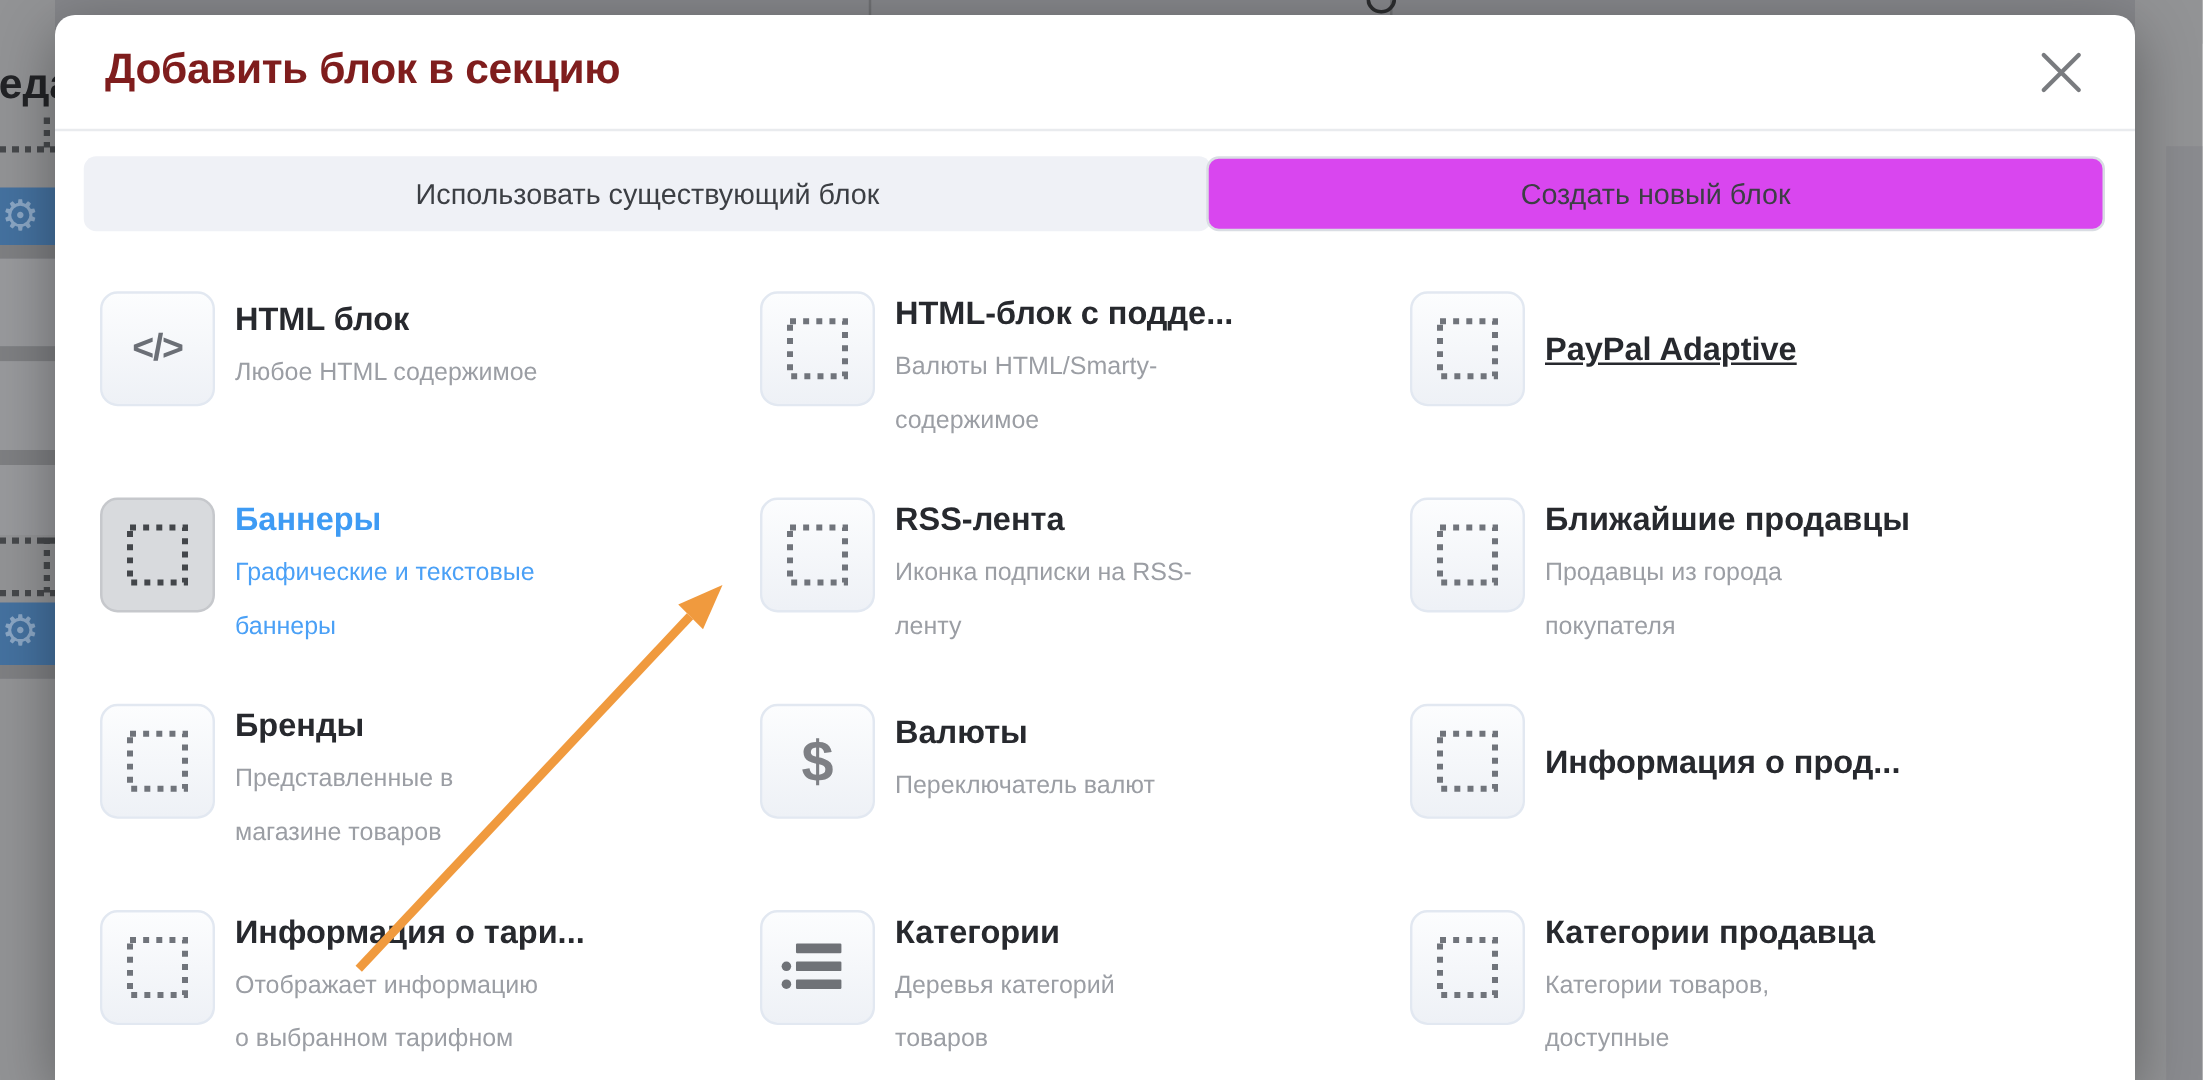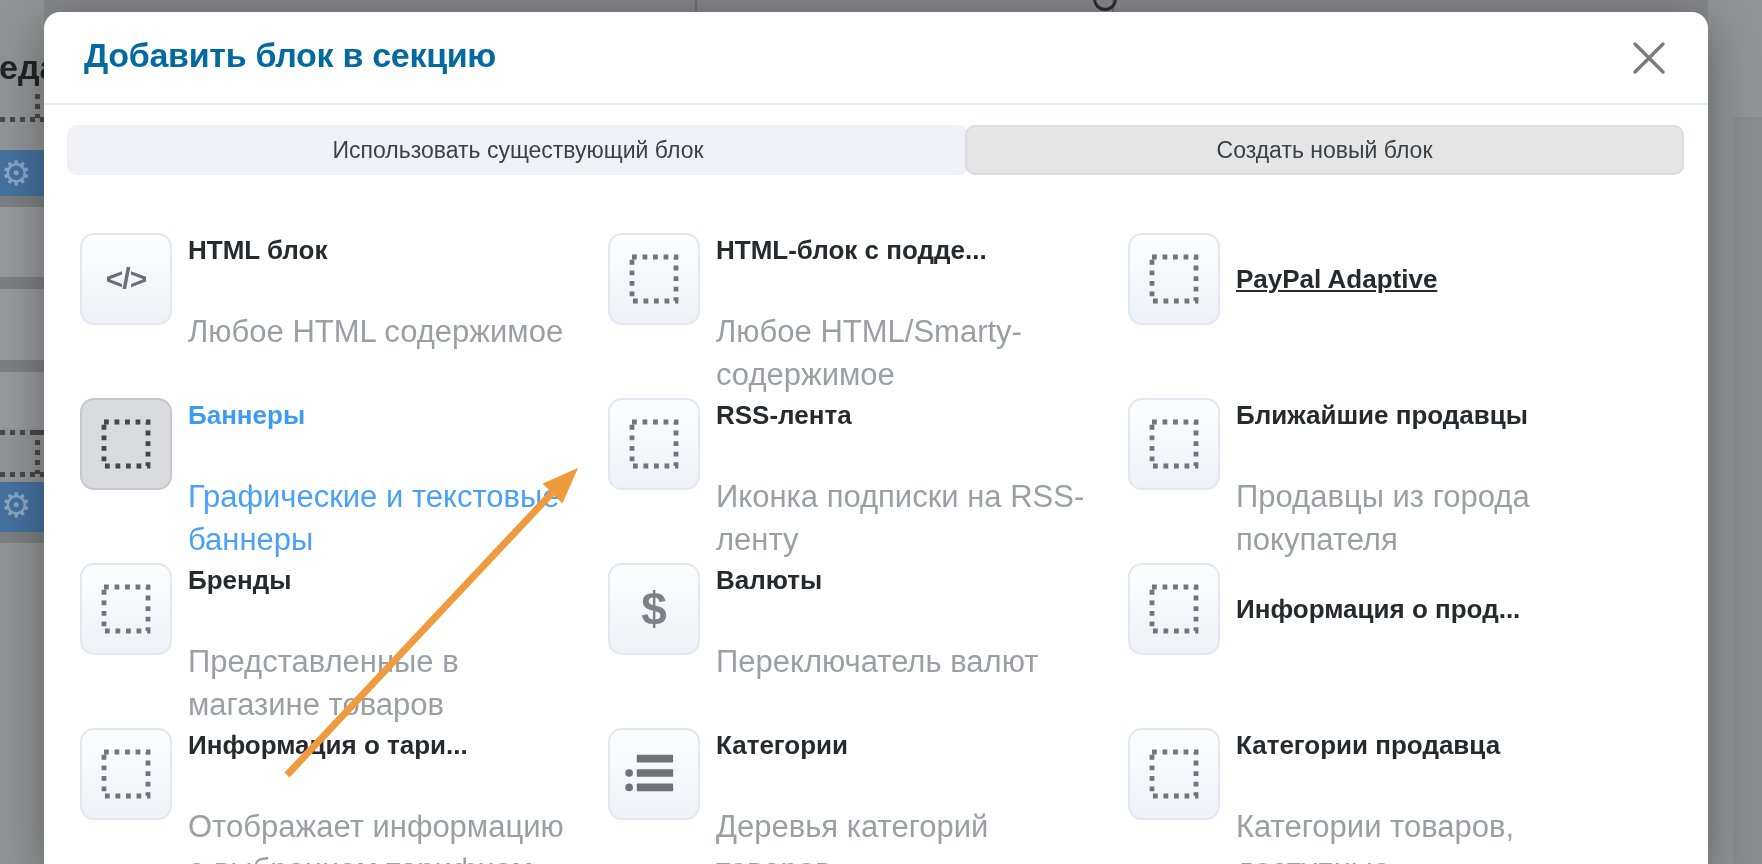--- a/index.html
+++ b/index.html
@@ -20,39 +20,39 @@
      background-image:repeating-linear-gradient(180deg,#46484b 0 5px,transparent 5px 10px);}
   .blue-row{position:absolute;left:0;width:44px;height:46px;background:#44719f;}
   .gear{font-family:"DejaVu Sans", sans-serif;font-size:34px;color:#8aa6c4;position:absolute;left:1px;top:3px;line-height:40px;}
   .gray-band{position:absolute;left:0;width:44px;background:#7e7f82;}
   .gray-block{position:absolute;left:0;width:44px;background:#98999c;}
   .right-strip{position:absolute;left:1708px;top:0;width:54px;height:864px;background:#929395;z-index:3;}
   .right-panel{position:absolute;left:25px;top:117px;width:29px;height:747px;background:#8a8b8f;}
   
   .modal{position:absolute;left:44px;top:12px;width:1664px;height:852px;background:#ffffff;
      border-radius:16px 16px 0 0;box-shadow:0 12px 48px rgba(0,0,0,.35);z-index:10;}
-  .modal-title{position:absolute;left:40px;top:24px;font-size:34px;font-weight:bold;color:#0369a1;letter-spacing:-.3px;}
+  .modal-title{position:absolute;left:40px;top:24px;font-size:34px;font-weight:bold;color:#7f1d1d;letter-spacing:-.3px;}
   .close-btn{position:absolute;left:1586px;top:28px;width:38px;height:38px;cursor:pointer;background:none;border:none;padding:0;}
   .hdr-divider{position:absolute;left:0;top:91px;width:1664px;height:2px;background:#e9ebee;}
   .tabs{position:absolute;left:23px;top:113px;width:1617px;height:57px;}
-  .tab{position:absolute;top:0;height:50px;display:flex;align-items:center;justify-content:center;
+  .tab{position:absolute;top:0;height:60px;display:flex;align-items:center;justify-content:center;
      font-size:23px;color:#3c3f44;border-radius:10px;box-sizing:border-box;cursor:pointer;}
   .tab-inactive{left:0;width:902px;background:#eff1f6;}
-  .tab-active{left:898px;width:719px;background:#e5e5e5;border:2px solid #d9dde3;}
+  .tab-active{left:898px;width:719px;background:#d946ef;border:2px solid #d9dde3;}
   
   .grid{position:absolute;left:36px;top:221px;width:1592px;display:grid;
      grid-template-columns:528px 520px 544px;grid-auto-rows:165px;}
   .item{display:flex;gap:16px;align-items:flex-start;cursor:pointer;}
   .ibox{flex:0 0 92px;width:92px;height:92px;border-radius:14px;box-sizing:border-box;
      background:linear-gradient(180deg,#fcfdfe,#eef1f6);border:2px solid #e2e8f1;
      display:flex;align-items:center;justify-content:center;color:#70747b;}
   .item.hl .ibox{background:#d8dadd;border-color:#c6c8cc;color:#43464a;}
   .txt{min-height:92px;display:flex;flex-direction:column;justify-content:center;max-width:400px;}
   .ttl{font-size:26px;font-weight:bold;color:#27292e;line-height:34px;margin:0 0 5px 0;}
-  .sub{font-size:31px;color:#9b9ea4;line-height:43px;white-space:pre-line;margin-top:38px;}
+  .sub{font-size:20px;color:#9b9ea4;line-height:43px;white-space:pre-line;}
   .item.hl .ttl{color:#3e9bf4;}
   .item.hl .sub{color:#4aa0f6;}
   .glyph-code{font-size:30px;font-weight:bold;color:#6b6f76;letter-spacing:-1px;}
   .glyph-dollar{font-size:46px;font-weight:bold;color:#7e8085;}
   
   .arrow-overlay{position:absolute;left:0;top:0;width:1762px;height:864px;z-index:40;pointer-events:none;}
 </style>
 </head>
 <body>
 
@@ -117,21 +117,21 @@
   </div>
 
   <div class="item">
     <div class="ibox">
           <svg width="92" height="92" viewBox="0 0 92 92">
             <rect x="23" y="23" width="46" height="46" fill="none" stroke="currentColor" stroke-width="5" stroke-dasharray="5 6"></rect>
           </svg>
         </div>
     <div class="txt">
       <div class="ttl">HTML-блок с подде...</div>
-      <div class="sub">Любое HTML/Smarty-
+      <div class="sub">Валюты HTML/Smarty-
 содержимое</div>
     </div>
   </div>
 
   <div class="item">
     <div class="ibox">
           <svg width="92" height="92" viewBox="0 0 92 92">
             <rect x="23" y="23" width="46" height="46" fill="none" stroke="currentColor" stroke-width="5" stroke-dasharray="5 6"></rect>
           </svg>
         </div>

